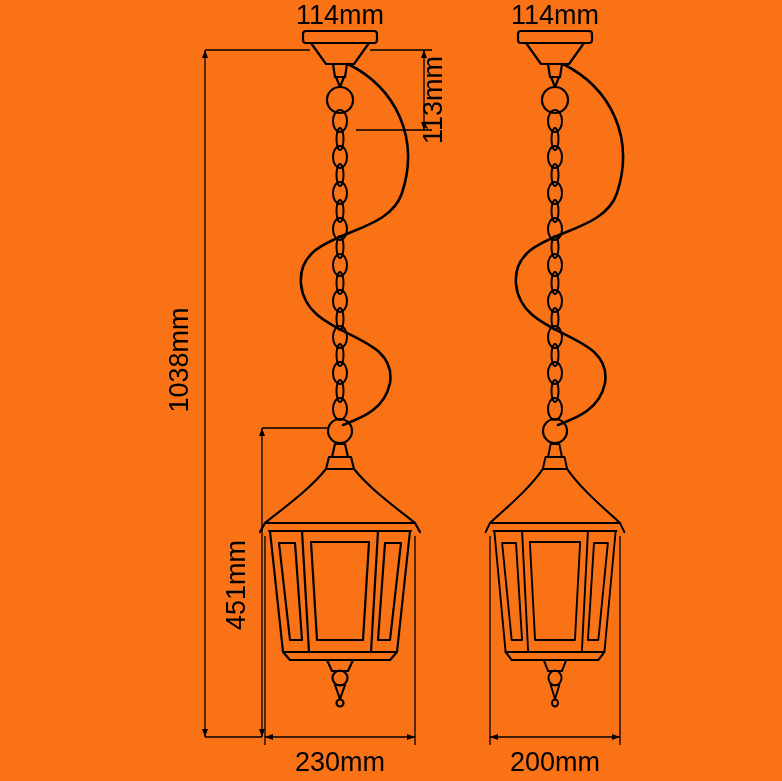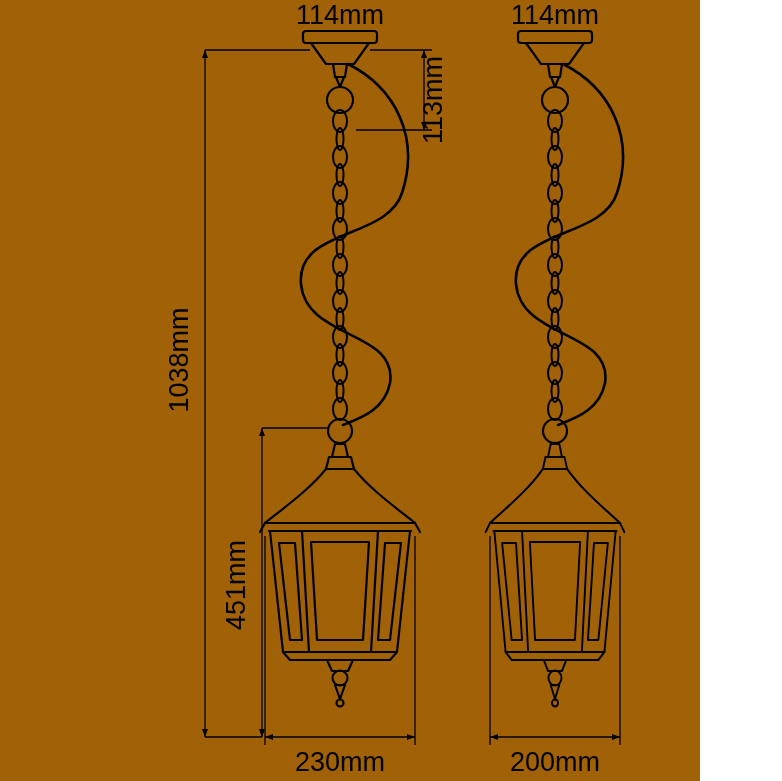--- a/index.html
+++ b/index.html
@@ -1,19 +1,19 @@
 <!DOCTYPE html>
 <html><head>
 <meta charset="utf-8">
 <style>
   html,body{margin:0;padding:0;background:#ffffff;}
   .canvas{
     position:relative;
-    width:700px;height:781px;
-    background:#a16207;
+    width:782px;height:781px;
+    background:#f97316;
     overflow:hidden;
     font-family:"Liberation Sans", sans-serif;
   }
   svg{display:block;}
   text{
     font-family:"Liberation Sans", sans-serif;
     font-size:27px;
     fill:#000000;
   }
   .draw{fill:none;stroke:#000;stroke-width:2.2;stroke-linecap:round;stroke-linejoin:round;}

